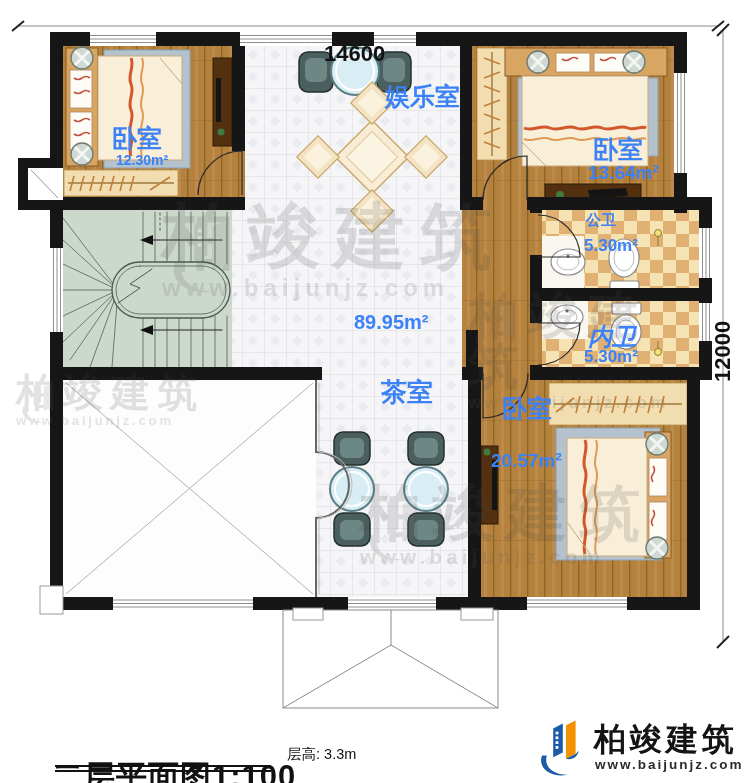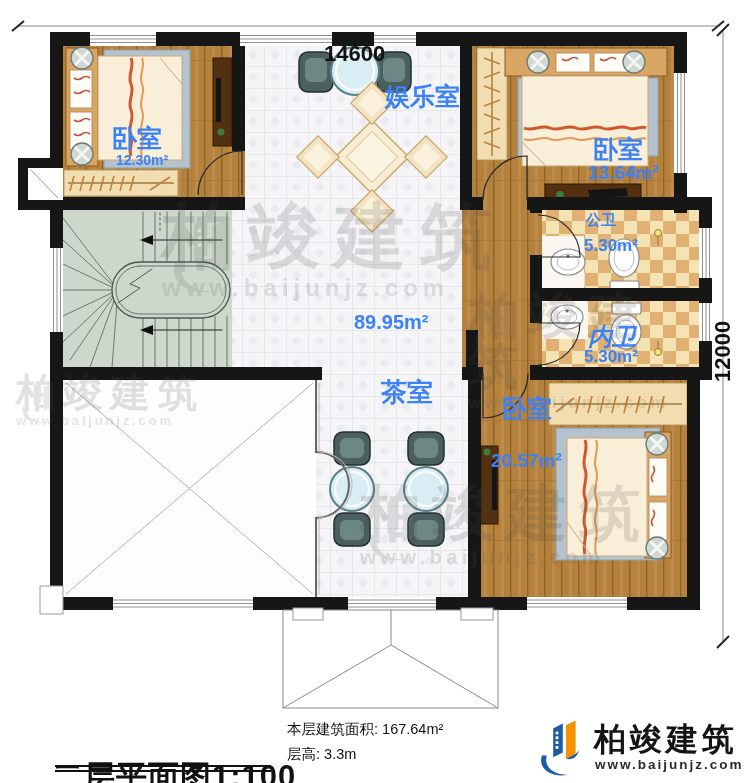--- a/index.html
+++ b/index.html
@@ -493,24 +493,20 @@
     <div>
       <div class="wm-name">柏竣建筑</div>
       <div class="wm-url">www.baijunjz.com</div>
     </div>
   </div>
 
   <div class="title">二层平面图1:100</div>
   <div class="rule" style="top:765px;"></div>
   <div class="rule" style="top:770px;"></div>
 
-  <div class="stats" style="top:720px;">
-    <span>本层建筑面积:</span>
-    <span>167.64m²</span>
-  </div>
   <div class="stats" style="top:745px;">
     <span>层高:</span>
     <span>3.3m</span>
   </div>
 
   <svg width="62" height="64" viewBox="0 0 70 80" style="left:531px;top:714px;z-index:7;">
     <path d="M10,52 C4,68 22,80 42,76 C24,76 12,66 16,52 Z" fill="#1c5ca5"></path>
     <path d="M24,18 L36,12 L36,48 L24,54 Z" fill="#1c5ca5"></path>
     <rect x="27" y="22" width="3.5" height="3.5" fill="#fff"></rect>
       <rect x="27" y="28" width="3.5" height="3.5" fill="#fff"></rect>

